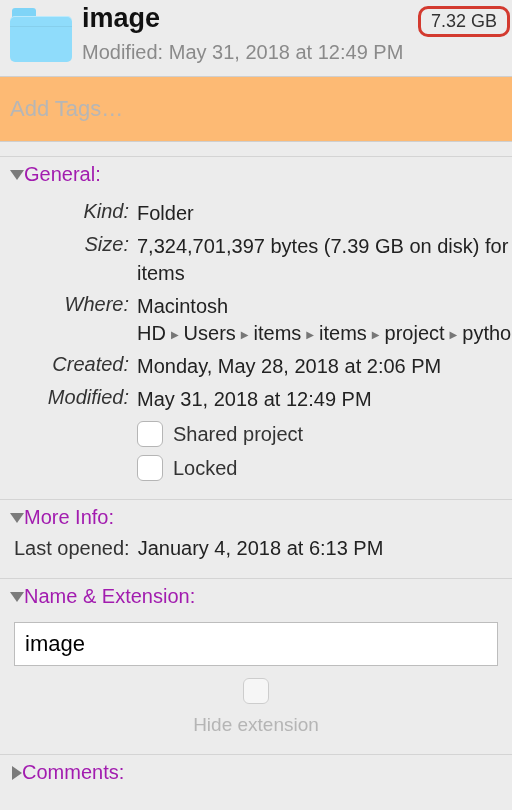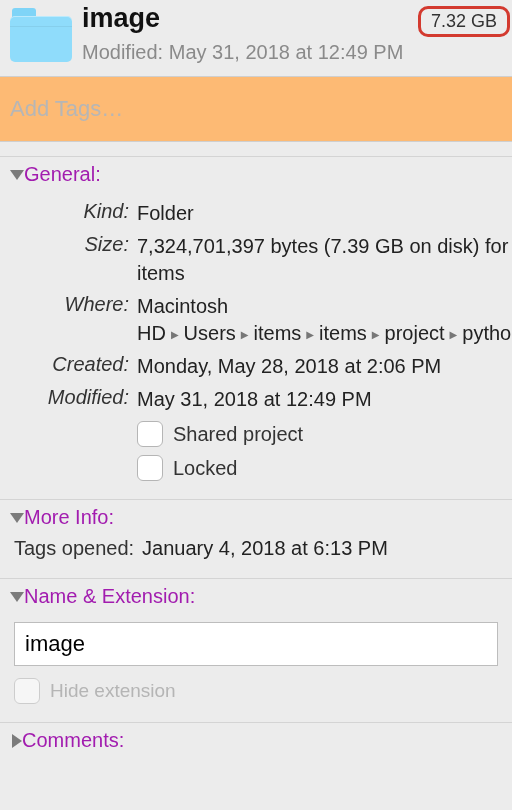--- a/index.html
+++ b/index.html
@@ -101,21 +101,21 @@
   .lo-row{display:flex;gap:8px;padding:4px 14px 18px 14px;font-size:20px;}
   .lo-row .k{color:#333;}
   .lo-row .v{color:#222;}
 
   
   .ne-body{padding:10px 14px 18px 14px;}
   .ne-input{
     width:100%;height:44px;border:1px solid #bdbdbd;background:#fff;
     font-size:22px;padding:4px 10px;outline:none;
   }
-  .ne-body .chk-row{margin-left:0;margin-top:12px;}
+  .ne-body .chk-row{margin-left:0;margin-top:12px;flex-direction:column;}
 </style>
 </head>
 <body>
 
 <div class="header">
   <div class="folder-icon">
     <div class="tab"></div>
       <div class="body"></div>
       <div class="crease"></div>
   </div>
@@ -170,21 +170,21 @@
     <div class="chk" role="checkbox" aria-checked="false"></div>
     <span class="chk-label">Locked</span>
   </div>
 </div>
 
 <div class="section-head">
   <span class="tri open"></span>
   <span>More Info:</span>
 </div>
 <div class="lo-row">
-  <span class="k">Tags opened:</span>
+  <span class="k">Last opened:</span>
   <span class="v">January 4, 2018 at 6:13 PM</span>
 </div>
 
 <div class="section-head">
   <span class="tri open"></span>
   <span>Name &amp; Extension:</span>
 </div>
 <div class="ne-body">
   <input class="ne-input" type="text" value="image" style="">
   <div class="chk-row">

